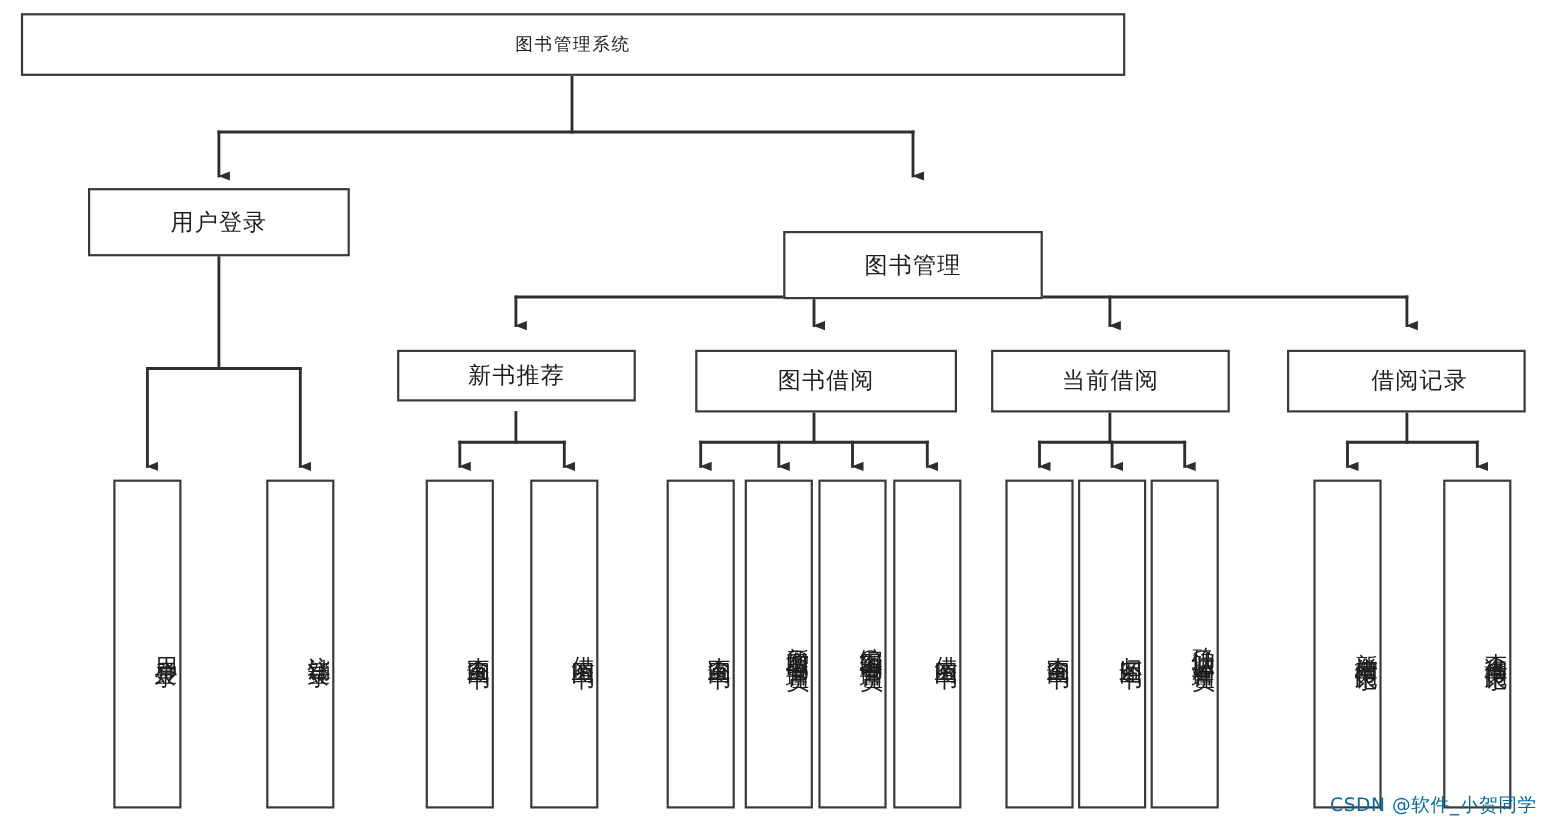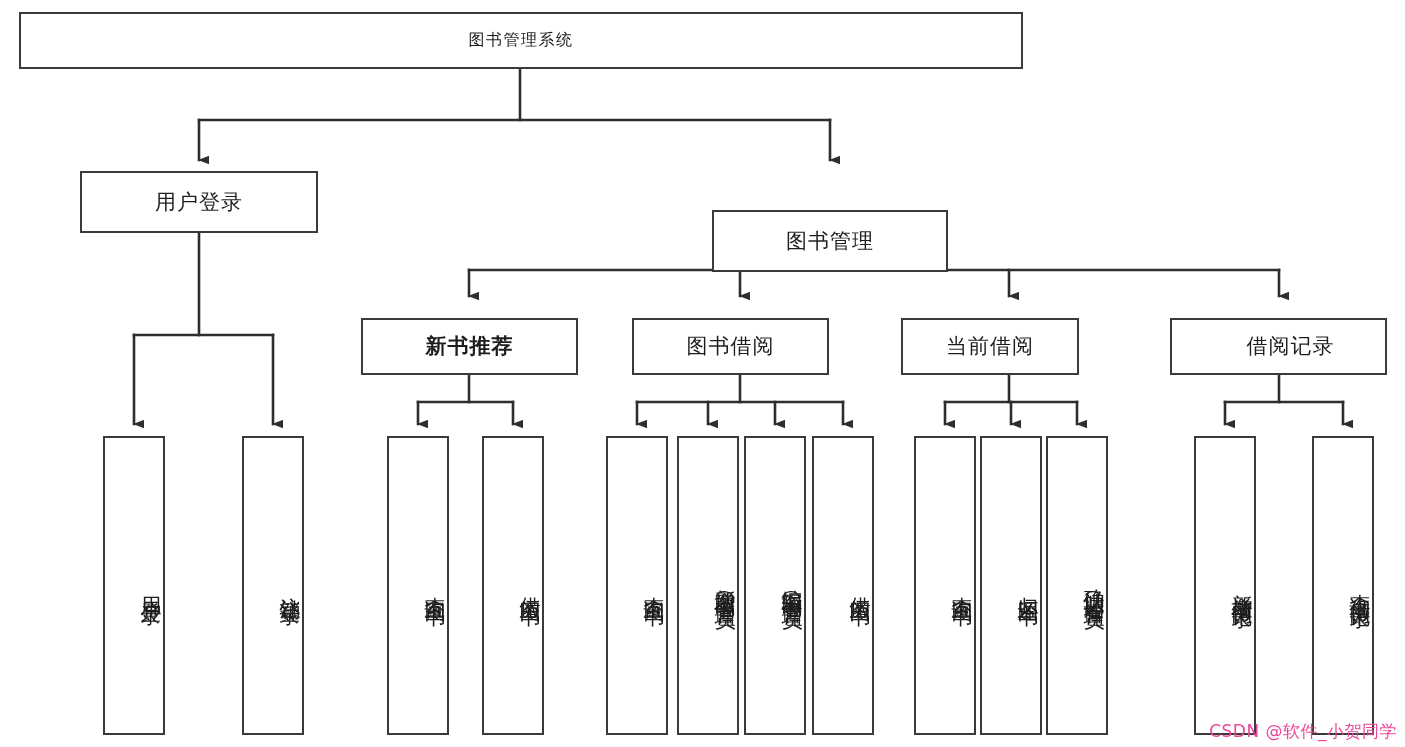--- a/index.html
+++ b/index.html
@@ -56,21 +56,21 @@
     writing-mode:vertical-rl;
     text-orientation:upright;
     display:block;
     white-space:normal;
   }
   .watermark{
     position:absolute;
     right:8px;
     bottom:4px;
     font-size:17px;
-    color:#ec4899;
+    color:#0369a1;
     letter-spacing:0.5px;
     white-space:nowrap;
     user-select:none;
   }
 </style>
 </head>
 <body>
 
 <div id="canvas">
 
@@ -122,23 +122,23 @@
       <path d="M1225,402 L1225,424" marker-end="url(#arw)"></path>
       <path d="M1343,402 L1343,424" marker-end="url(#arw)"></path>
     </g>
   </svg>
 
   <div class="node h root" style="left:19px; top:12px; width:1004px; height:57px;">图书管理系统</div>
 
   <div class="node h" style="left:80px; top:171px; width:238px; height:62px;">用户登录</div>
   <div class="node h" style="left:712px; top:171px; width:236px; height:62px;margin-top:39px;">图书管理</div>
 
-  <div class="node h" style="left:361px; top:318px; width:217px; height:57px;font-weight:bold;">新书推荐</div>
-  <div class="node h" style="left:632px; top:318px; width:197px; height:57px;">图书借阅</div>
-  <div class="node h" style="left:901px; top:318px; width:178px; height:57px;">当前借阅</div>
+  <div class="node h" style="left:361px; top:318px; width:217px; height:47px;">新书推荐</div>
+  <div class="node h" style="left:632px; top:318px; width:238px; height:57px;">图书借阅</div>
+  <div class="node h" style="left:901px; top:318px; width:217px; height:57px;">当前借阅</div>
   <div class="node h" style="left:1170px; top:318px; width:217px; height:57px;padding-left:24px;">借阅记录</div>
 
   <div class="node v" style="left:103px; top:436px; width:62px; height:299px;">
     <span class="vlabel">用户登录</span>
   </div>
   <div class="node v" style="left:242px; top:436px; width:62px; height:299px;">
     <span class="vlabel">注销登录</span>
   </div>
 
   <div class="node v" style="left:387px; top:436px; width:62px; height:299px;">

